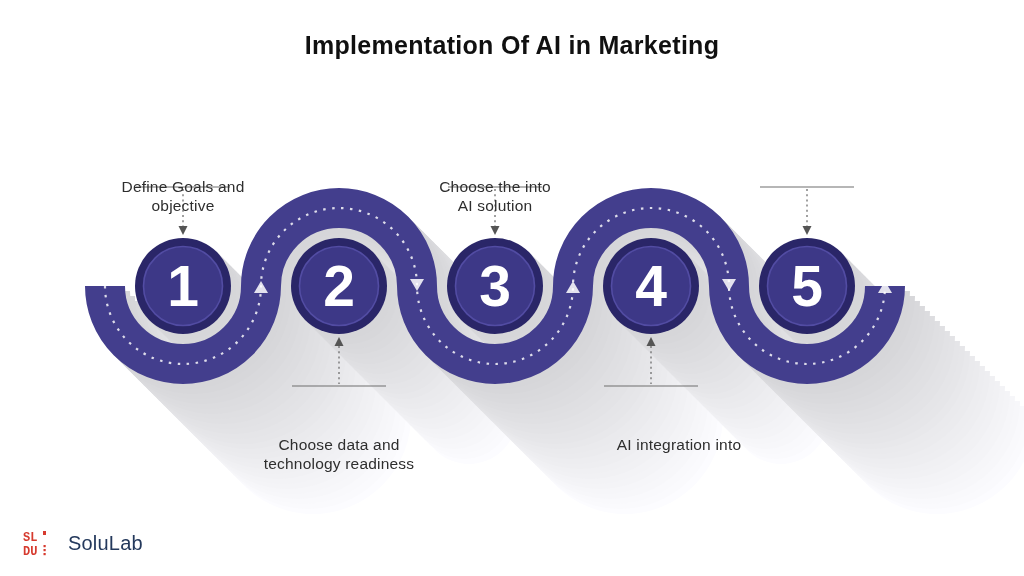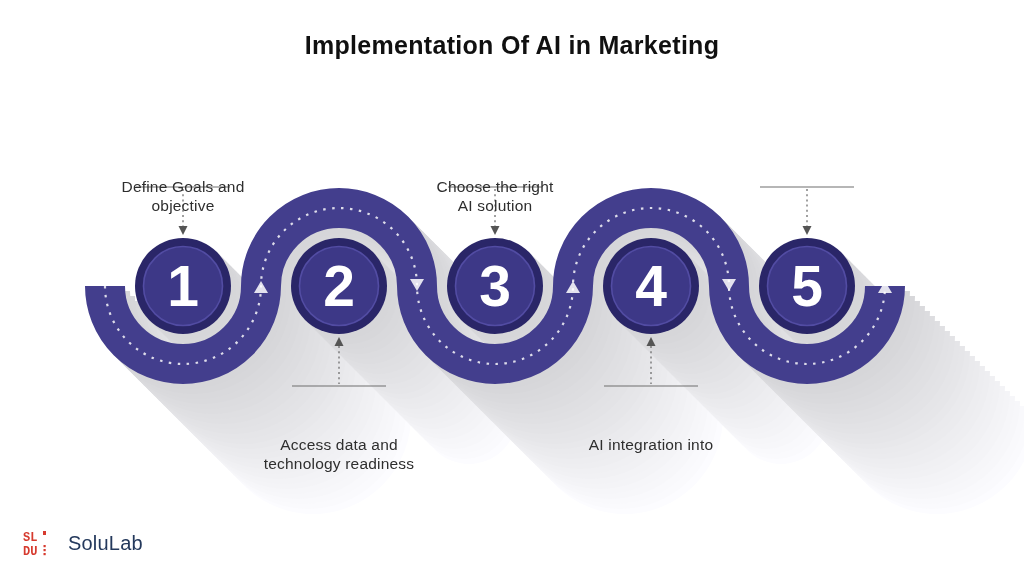--- a/index.html
+++ b/index.html
@@ -151,28 +151,28 @@
       <circle class="core" cx="807" cy="286" r="39.5"></circle>
       <text class="num" x="807" y="306">5</text>
     </g>
   </svg>
 
   <div class="step-label above" style="left:183px">
     <span>Define Goals and</span>
     <span>objective</span>
   </div>
   <div class="step-label below" style="left:339px">
-    <span>Access data and</span>
+    <span>Choose data and</span>
     <span>technology readiness</span>
   </div>
   <div class="step-label above" style="left:495px">
-    <span>Choose the right</span>
+    <span>Choose the into</span>
     <span>AI solution</span>
   </div>
-  <div class="step-label below" style="left:651px">
+  <div class="step-label below" style="left:679px">
     <span>AI integration into</span>
   </div>
 
   <div class="logo">
     <svg class="logo-icon" viewBox="0 0 27 27" xmlns="http://www.w3.org/2000/svg">
       <text x="1" y="11" font-size="12">SL</text>
       <rect x="21" y="1" width="3" height="4"></rect>
       <text x="1" y="25" font-size="12">DU</text>
       <rect x="21.5" y="15" width="2.2" height="2.2"></rect>
       <rect x="21.5" y="19" width="2.2" height="2.2"></rect>

